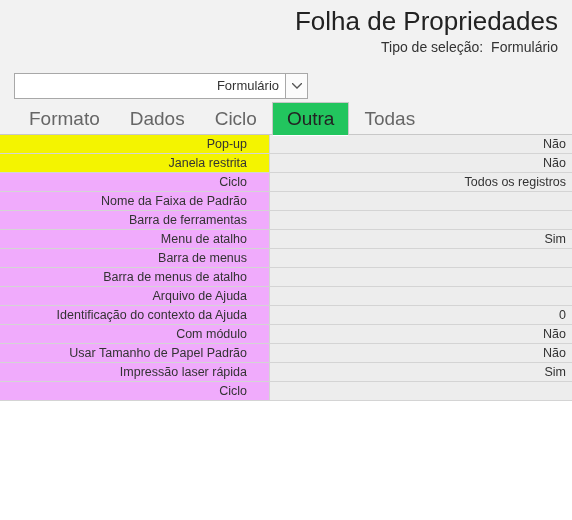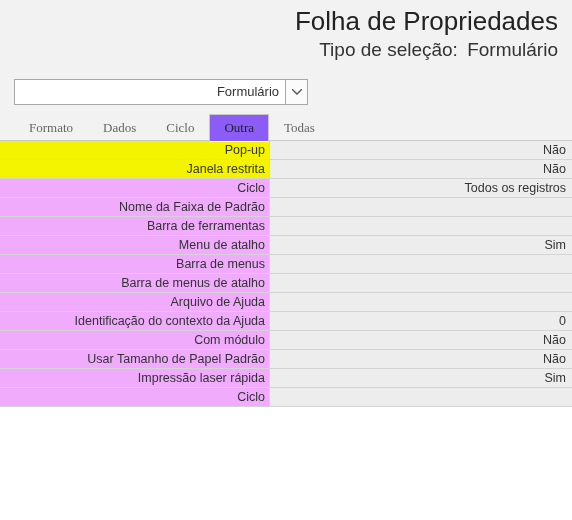--- a/index.html
+++ b/index.html
@@ -18,21 +18,21 @@
     padding: 6px 0 0 0;
     text-align: right;
   }
   .title {
     font-size: 26px;
     font-weight: 300;
     color: #222;
     padding: 0 14px 2px 14px;
   }
   .subtitle {
-    font-size: 19px;
+    font-size: 14px;
     color: #333;
     padding: 0 14px 18px 14px;
   }
   .subtitle .label { display:inline; }
   .subtitle .value { display:inline; margin-left: 4px; }
   .selector-row {
     padding: 0 14px 8px 14px;
   }
   .selector {
     position: relative;
@@ -66,32 +66,31 @@
     position: relative;
   }
   .tabs-bottom-border {
     position: absolute;
     left: 0; right: 0; bottom: 0;
     height: 1px;
     background: #c8c8c8;
   }
   .tab {
     padding: 5px 14px 5px 14px;
-    font-size: 13px;
+    font-size: 19px;
     color: #666;
     border: 1px solid transparent;
     border-bottom: none;
     position: relative;
     z-index: 1;
     cursor: default;
-    font-family: Liberation Serif, serif;
   }
   .tab.active {
     color: #222;
-    background: #8b5cf6;
+    background: #22c55e;
     border-color: #c8c8c8;
   }
   .tab.active::after {
     content: "";
     position: absolute;
     left: 0; right: 0; bottom: -1px; height: 1px;
     background: #fff;
   }
   .grid {
     background: #fff;
@@ -102,21 +101,21 @@
     display: flex;
     height: 19px;
     line-height: 18px;
     font-size: 12.5px;
     border-bottom: 1px solid #d4d4d4;
     background: #f0abfc;
   }
   .row.highlight { background: #f4f400; }
   .cell-label {
     width: 270px;
-    padding: 0 4px 0 18px;
+    padding: 0 22px 0 18px;
     border-right: 1px solid #d4d4d4;
     color: #333;
     white-space: nowrap;
     overflow: hidden;
   }
   .cell-value {
     flex: 1 1 auto;
     padding: 0 6px;
     background: #ededed;
     color: #333;

